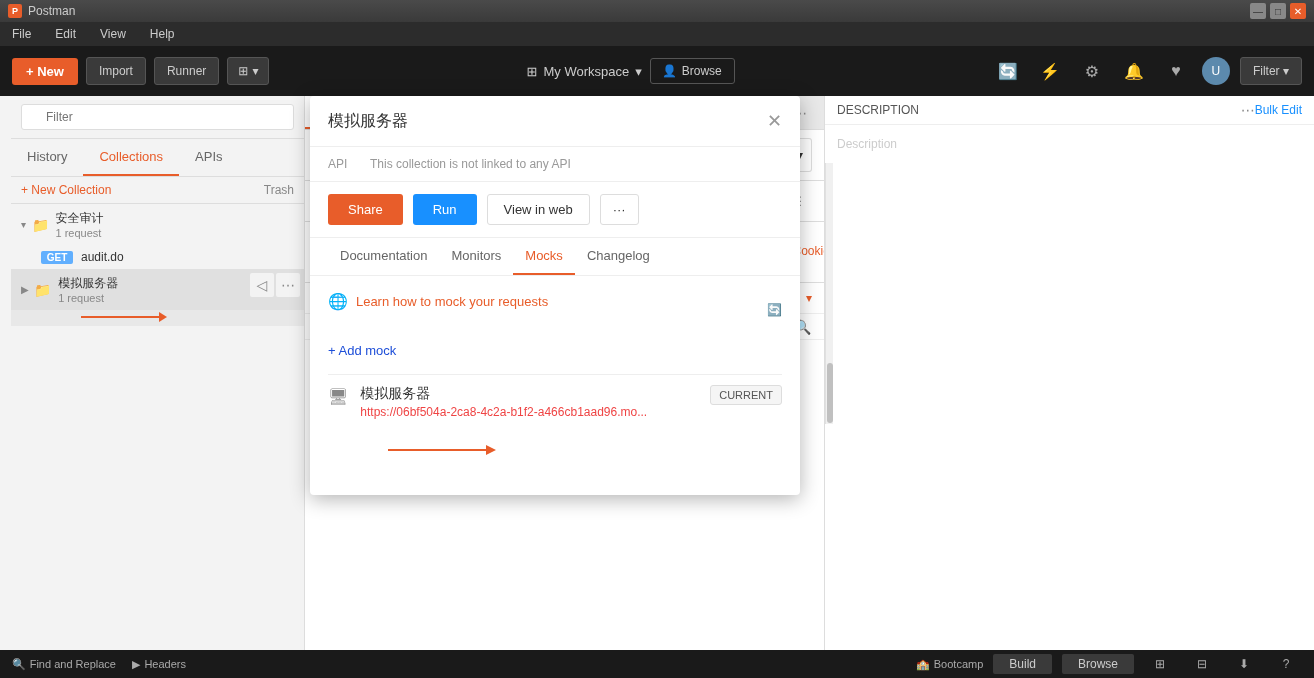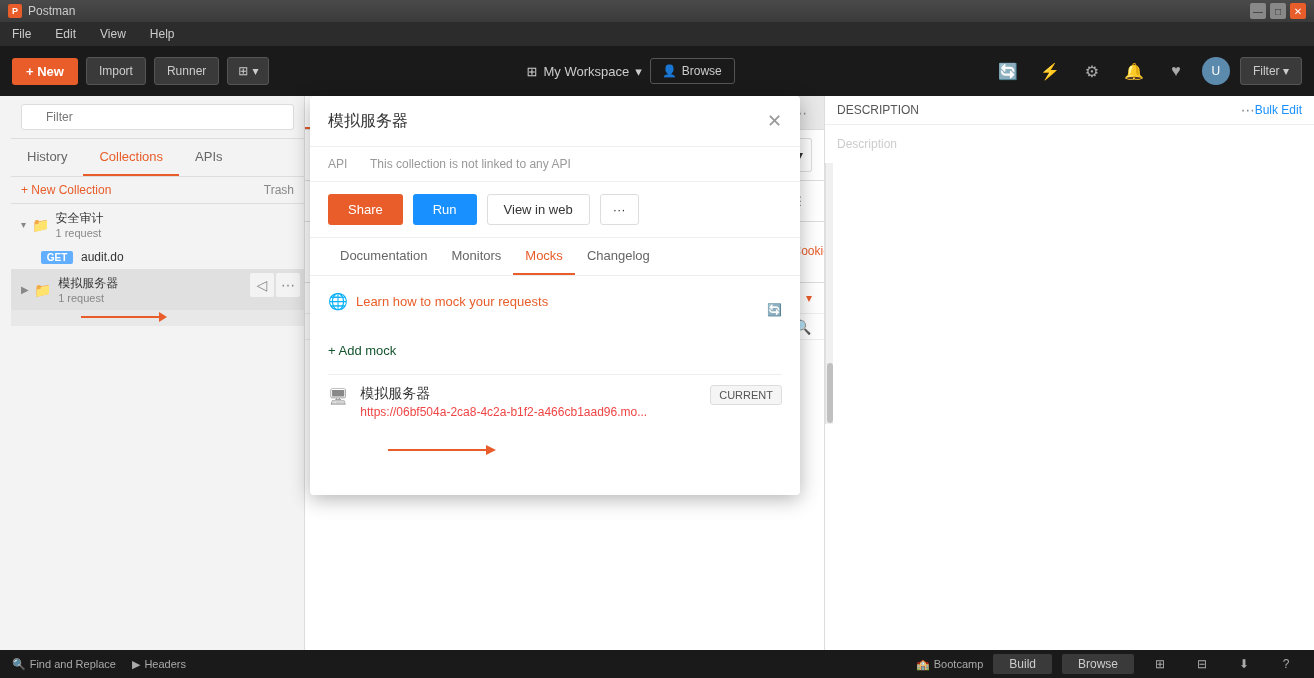--- a/index.html
+++ b/index.html
@@ -518,21 +518,21 @@
       display: flex;
       align-items: center;
       gap: 8px;
       color: #e85d2a;
       font-size: 13px;
       cursor: pointer;
       margin-bottom: 16px;
     }
     .refresh-icon { color: #888; margin-left: auto; cursor: pointer; }
     .add-mock-btn {
-      color: #14532d;
+      color: #1d4ed8;
       font-size: 13px;
       cursor: pointer;
       background: none;
       border: none;
       display: flex;
       align-items: center;
       gap: 4px;
       margin-bottom: 16px;
     }
     .mock-item {

